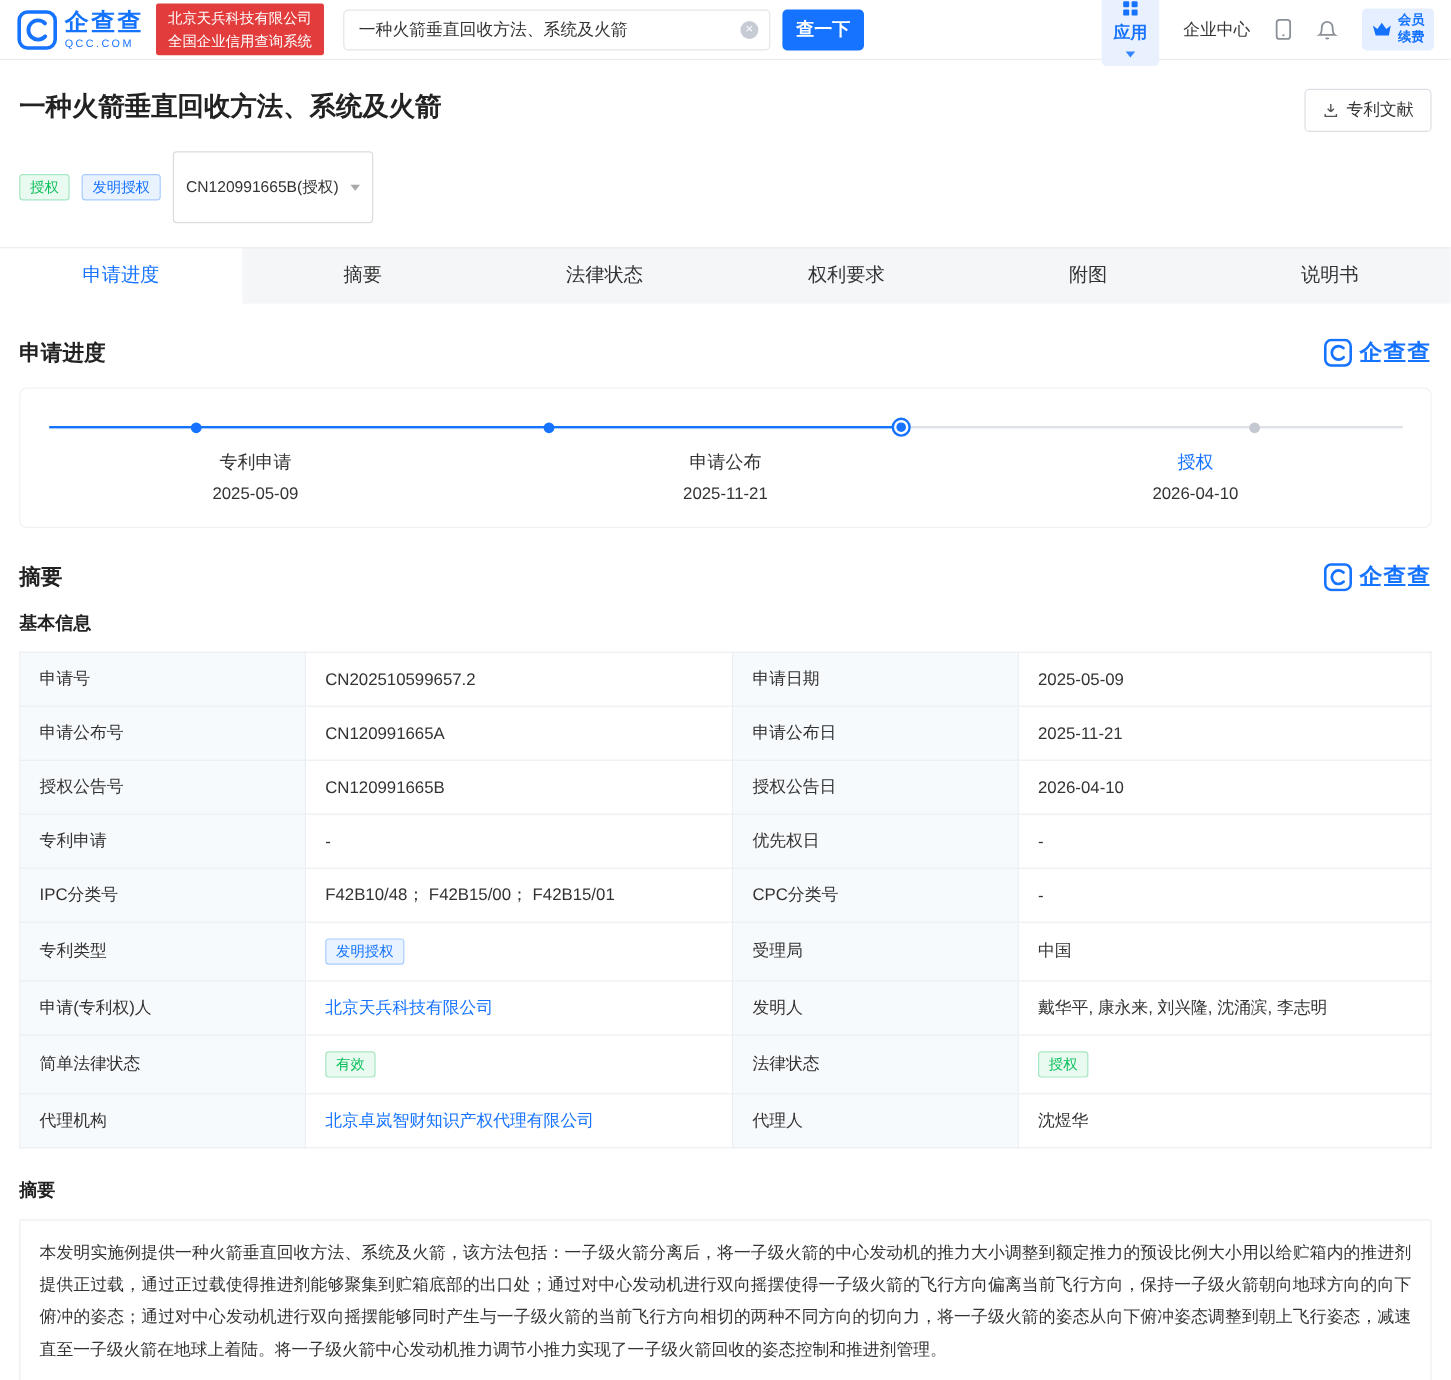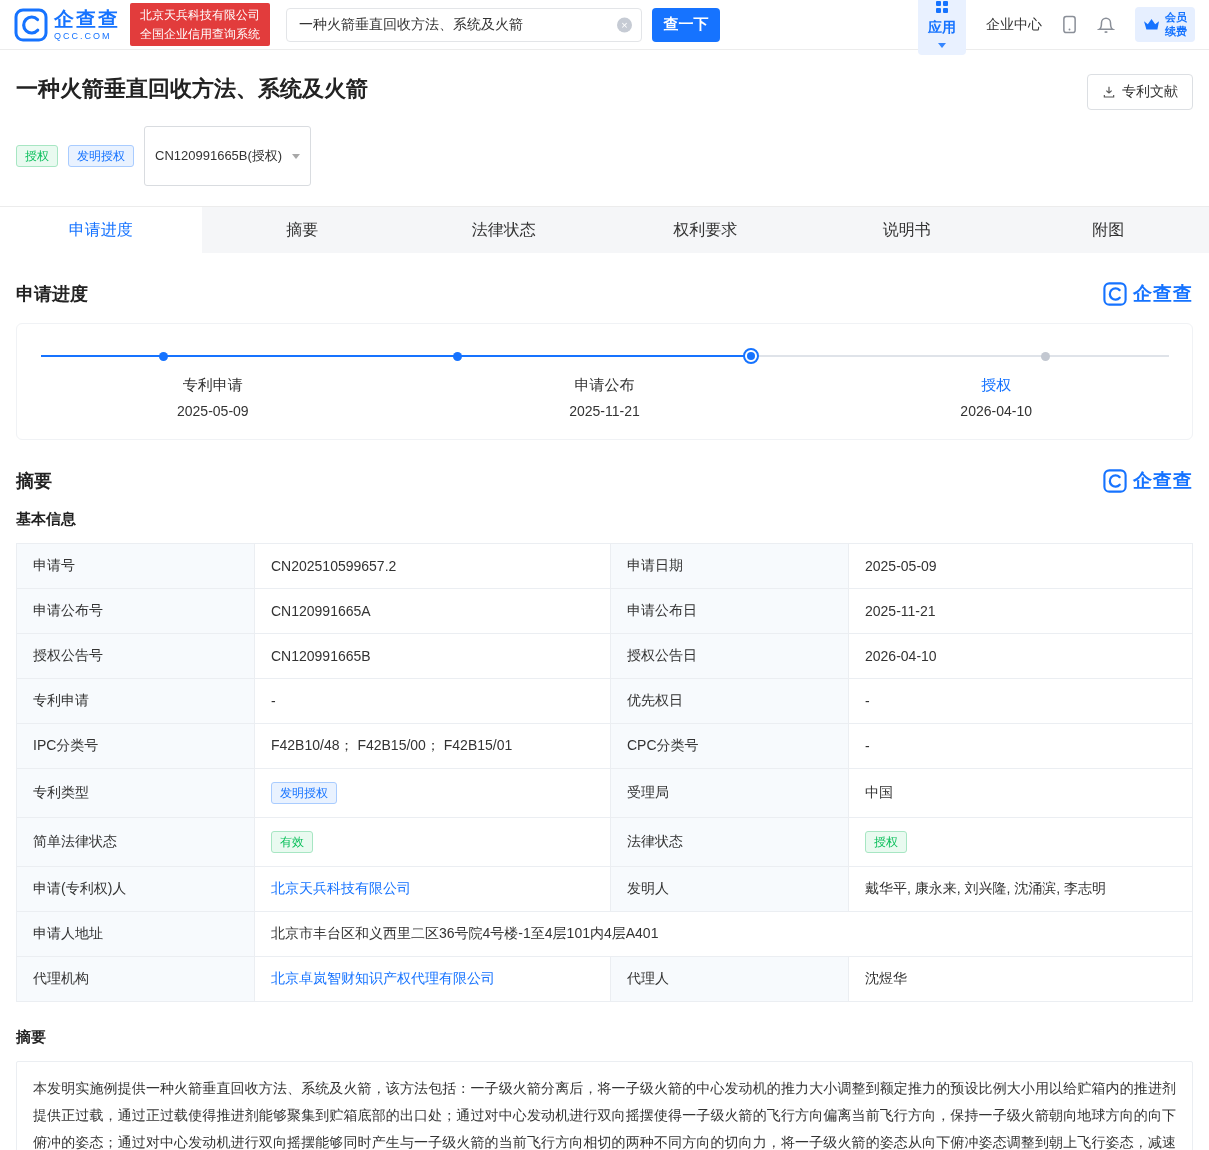--- a/index.html
+++ b/index.html
@@ -251,22 +251,22 @@
         <span class="caret gray"></span>
       </div>
     </div>
   </section>
 
   <nav class="tabbar">
     <div class="tab active">申请进度</div>
     <div class="tab">摘要</div>
     <div class="tab">法律状态</div>
     <div class="tab">权利要求</div>
+    <div class="tab">附图</div>
     <div class="tab">说明书</div>
-    <div class="tab">附图</div>
   </nav>
 
   <main class="content">
 
     <div class="sec-head">
       <h2>申请进度</h2>
       <div class="watermark">
         <svg width="24" height="24" viewBox="0 0 34 34">
           <rect x="2" y="2" width="30" height="30" rx="7" fill="none" stroke="#1673ff" stroke-width="3"></rect>
           <path d="M23.5 11.5a8 8 0 1 0 .2 10.8" fill="none" stroke="#1673ff" stroke-width="3.2" stroke-linecap="round"></path>
@@ -357,36 +357,32 @@
           <td class="lbl">CPC分类号</td>
           <td>-</td>
         </tr>
         <tr>
           <td class="lbl">专利类型</td>
           <td><span class="tag tag-blue">发明授权</span></td>
           <td class="lbl">受理局</td>
           <td>中国</td>
         </tr>
         <tr>
+          <td class="lbl">申请(专利权)人</td>
+          <td><a class="link">北京天兵科技有限公司</a></td>
+          <td class="lbl">发明人</td>
+          <td>戴华平, 康永来, 刘兴隆, 沈涌滨, 李志明</td>
+        </tr>
+        <tr>
           <td class="lbl">简单法律状态</td>
           <td><span class="tag tag-green">有效</span></td>
           <td class="lbl">法律状态</td>
           <td><span class="tag tag-green">授权</span></td>
         </tr>
         <tr>
-          <td class="lbl">申请(专利权)人</td>
-          <td><a class="link">北京天兵科技有限公司</a></td>
-          <td class="lbl">发明人</td>
-          <td>戴华平, 康永来, 刘兴隆, 沈涌滨, 李志明</td>
-        </tr>
-        <tr>
-          <td class="lbl">申请人地址</td>
-          <td colspan="3">北京市丰台区和义西里二区36号院4号楼-1至4层101内4层A401</td>
-        </tr>
-        <tr>
           <td class="lbl">代理机构</td>
           <td><a class="link">北京卓岚智财知识产权代理有限公司</a></td>
           <td class="lbl">代理人</td>
           <td>沈煜华</td>
         </tr>
       </tbody>
     </table>
 
     <div class="abstract-wrap">
       <h3 class="sub-head">摘要</h3>

